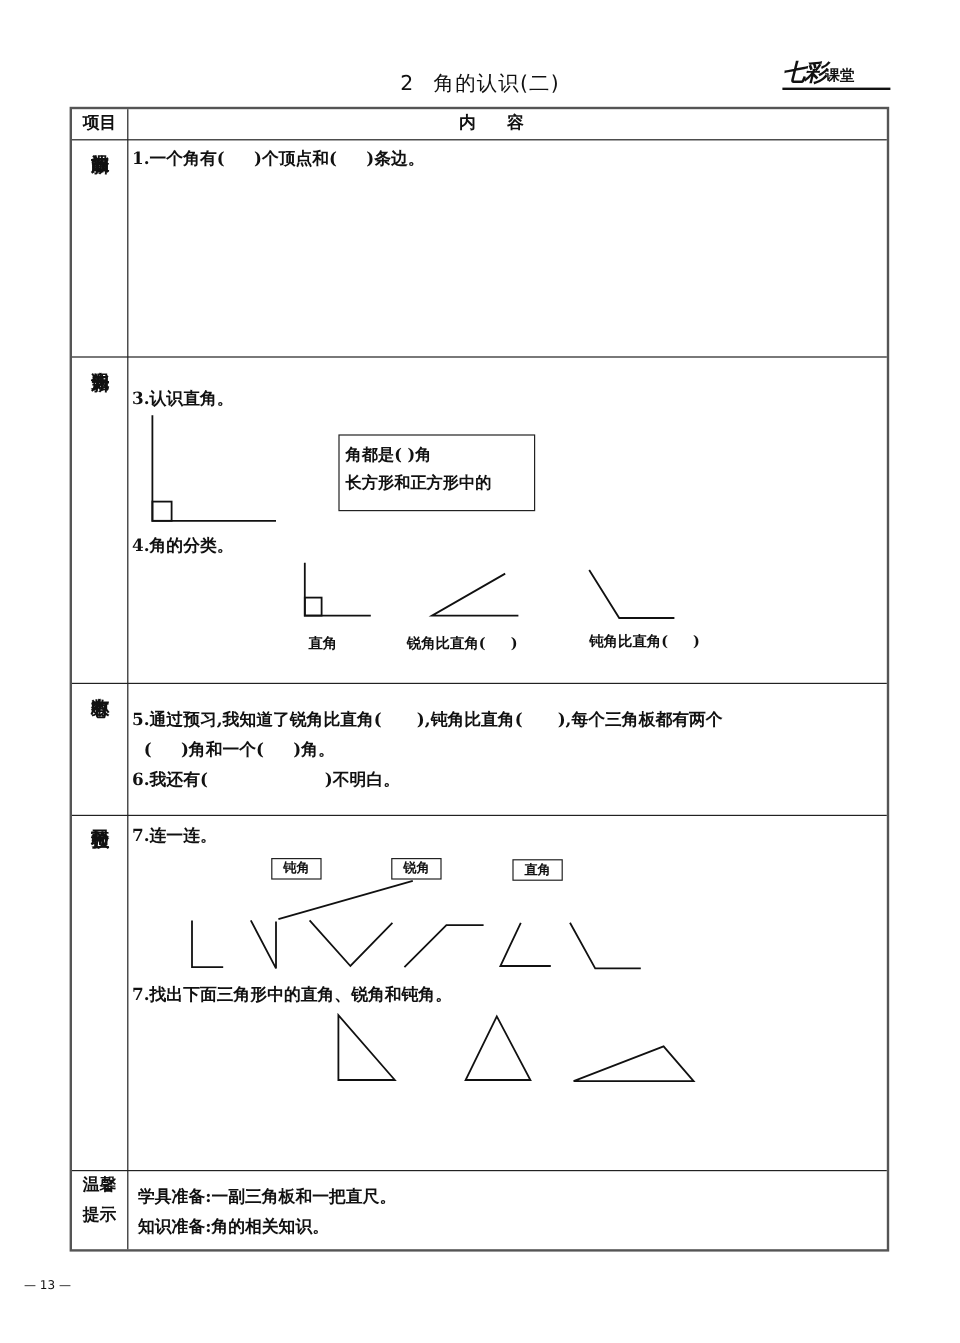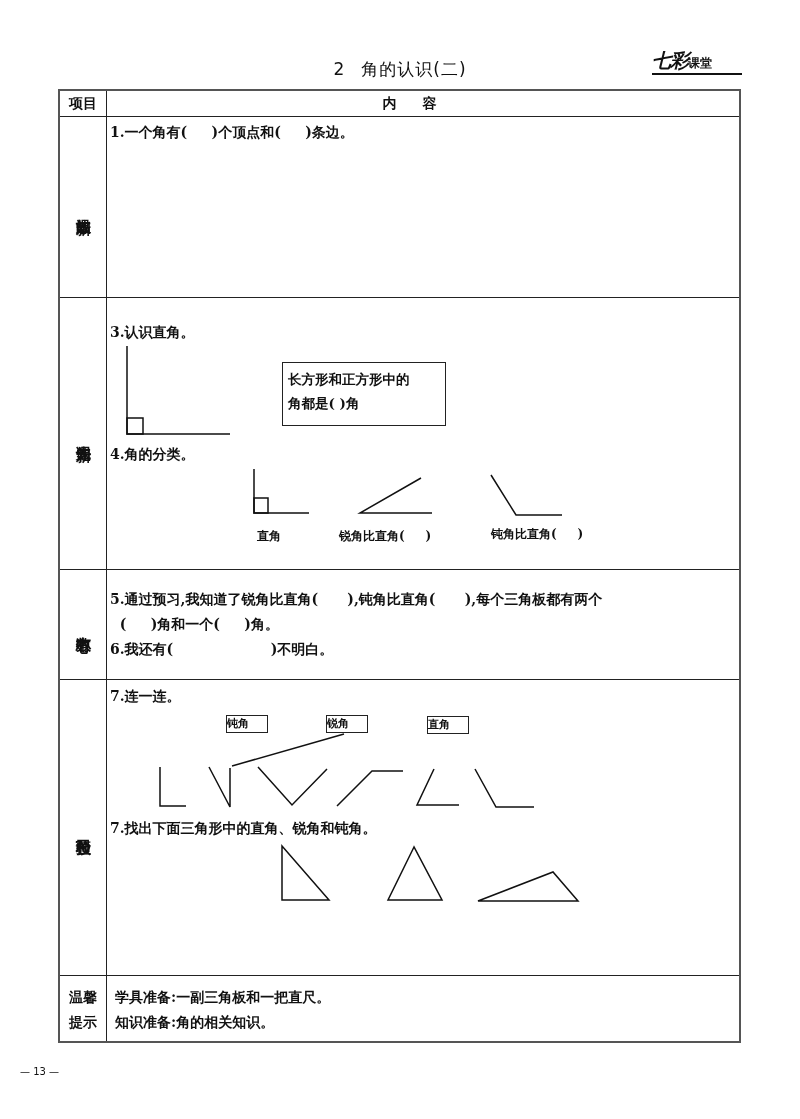--- a/index.html
+++ b/index.html
@@ -11,25 +11,25 @@
   .brand { left: 652px; top: 48px; width: 90px; height: 30px; }
   .brand .b1 { font-family: "DejaVu Serif", serif; font-weight: bold; font-style: italic; font-size: 19px; letter-spacing: -1px; }
   .brand .b2 { font-family: "DejaVu Sans", sans-serif; font-weight: bold; font-size: 12px; }
   .brand .underline { position: absolute; left: 0; right: 0; top: 25px; height: 2px; background: #111; }
 
   .tbl { left: 58px; top: 89px; width: 683px; height: 954px; border: 2px solid #555; padding-left: 17px; }
   .hline { position: absolute; left: 0; right: 0; height: 0; border-top: 1.5px solid #222; }
   .vline { position: absolute; top: 0; bottom: 0; left: 46px; width: 0; border-left: 1.5px solid #222; }
   .hdr-left { position: absolute; left: 0; top: 0; width: 46px; height: 25px; line-height: 25px; text-align: center; font-size: 14px; font-weight: bold; font-family: "DejaVu Sans", sans-serif; }
   .hdr-right { position: absolute; left: 46px; right: 0; top: 0; height: 25px; line-height: 25px; text-align: center; font-size: 14px; font-weight: bold; font-family: "DejaVu Sans", sans-serif; letter-spacing: 26px; }
-  .sec-label { position: absolute; left: 0; width: 46px; text-align: center; font-size: 15px; font-weight: bold; line-height: 17px; font-family: "DejaVu Sans", sans-serif; writing-mode: vertical-rl; text-orientation: upright; display: flex; align-items: center; justify-content: center; }
+  .sec-label { position: absolute; left: 0; width: 46px; text-align: center; font-size: 15px; font-weight: bold; line-height: 17px; font-family: "DejaVu Sans", sans-serif; writing-mode: vertical-rl; text-orientation: upright; display: flex; align-items: center; }
   .sec-label.horiz { writing-mode: horizontal-tb; flex-direction: column; line-height: 25px; font-size: 14px; }
   .q { position: absolute; font-size: 14px; white-space: pre; font-family: "DejaVu Serif", serif; font-weight: bold; }
   .small { font-size: 12px; }
-  .boxlabel { position: absolute; border: 1.5px solid #222; font-size: 11px; line-height: 16px; font-family: "DejaVu Sans", sans-serif; font-weight: bold; }
+  .boxlabel { position: absolute; border: 1.5px solid #222; font-size: 11px; text-align: center; line-height: 16px; font-family: "DejaVu Sans", sans-serif; font-weight: bold; }
   .note { position: absolute; border: 1.5px solid #222; padding: 4px 5px; font-size: 13.5px; line-height: 24px; font-weight: bold; }
   svg { position: absolute; overflow: visible; }
   .pagenum { left: 0; width: 800px; top: 1066px; text-align: left; font-family: "DejaVu Sans", sans-serif; font-size: 10px; padding-left: 20px; }
 </style>
 </head>
 <body>
 
 <div class="abs title">
   <span class="num">2</span><span>角的认识(二)</span>
 </div>
@@ -54,22 +54,22 @@
 
   <div class="sec-label" style="top:207px;height:271px;">新课先知</div>
   <div class="q" style="left:50px;top:233px;">3.认识直角。</div>
 
   <svg style="left:0;top:0;" width="683" height="954">
     <polyline points="67,255 67,343 170,343" fill="none" stroke="#111" stroke-width="1.5"></polyline>
     <rect x="67" y="327" width="16" height="16" fill="none" stroke="#111" stroke-width="1.5"></rect>
   </svg>
 
   <div class="note" style="left:222px;top:271px;width:164px;height:64px;">
+    <div>角都是(      )角</div>
     <div>长方形和正方形中的</div>
-    <div>角都是(      )角</div>
   </div>
 
   <div class="q" style="left:50px;top:355px;">4.角的分类。</div>
 
   <svg style="left:0;top:0;" width="683" height="954">
     <polyline points="194,378 194,422 249,422" fill="none" stroke="#111" stroke-width="1.5"></polyline>
     <rect x="194" y="407" width="14" height="15" fill="none" stroke="#111" stroke-width="1.5"></rect>
     <polyline points="361,387 300,422 372,422" fill="none" stroke="#111" stroke-width="1.5"></polyline>
     <polyline points="431,384 456,424 502,424" fill="none" stroke="#111" stroke-width="1.5"></polyline>
   </svg>

